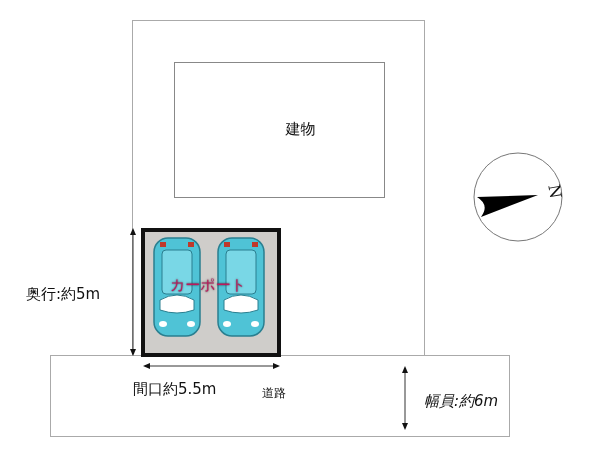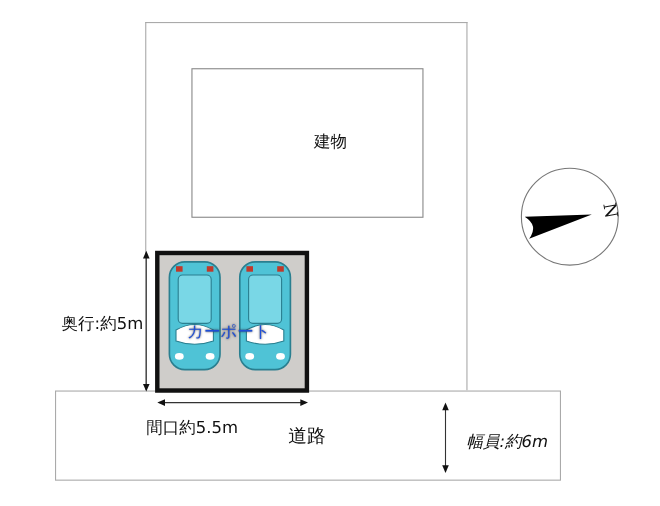--- a/index.html
+++ b/index.html
@@ -2,23 +2,23 @@
 <html><head>
 <meta charset="utf-8">
 <style>
   html,body{margin:0;padding:0;background:#fff;}
   body{width:600px;height:460px;position:relative;overflow:hidden;font-family:"DejaVu Sans","Liberation Sans",sans-serif;color:#111;}
   .abs{position:absolute;}
   .lot{left:132px;top:20px;width:293px;height:335px;border:1px solid #aaa;border-bottom:none;box-sizing:border-box;}
   .building{left:174px;top:62px;width:211px;height:136px;border:1px solid #888;box-sizing:border-box;}
   .building-label{left:174px;top:120px;width:253px;text-align:center;font-size:15px;}
   .road{left:50px;top:355px;width:460px;height:82px;border:1px solid #aaa;box-sizing:border-box;background:#fff;}
-  .road-label{left:262px;top:385px;font-size:17px;}
+  .road-label{left:262px;top:385px;font-size:12px;}
   .carport{left:141px;top:228px;width:140px;height:129px;border:4px solid #111;box-sizing:border-box;background:#cfcdca;}
-  .carport-label{left:170px;top:292px;font-size:15px;color:#1d4ed8;text-shadow:0 0 2px #333;letter-spacing:0px;}
+  .carport-label{left:170px;top:276px;font-size:15px;color:#be185d;text-shadow:0 0 2px #333;letter-spacing:0px;}
   .dim-label{font-size:15px;}
   svg{position:absolute;left:0;top:0;}
 </style>
 </head>
 <body>
 
 <div class="abs lot"></div>
 
 <div class="abs road"></div>
 <div class="abs road-label">道路</div>
@@ -70,15 +70,15 @@
 
   <g>
     <circle cx="518" cy="197" r="44" fill="#fff" stroke="#777" stroke-width="1"></circle>
     <path d="M477 197 L538 195 L481 217 Q490 205 477 197 Z" fill="#000"></path>
   </g>
 </svg>
 
 <div class="abs carport-label">カーポート</div>
 <div class="abs dim-label" style="left:548px;top:182px;font-family:'DejaVu Serif',serif;font-size:16px;transform:rotate(80deg);">N</div>
 
-<div class="abs dim-label" style="left:26px;top:285px;margin-left:30px;">奥行:約5m</div>
+<div class="abs dim-label" style="left:26px;top:285px;">奥行:約5m</div>
 <div class="abs dim-label" style="left:133px;top:380px;">間口約5.5m</div>
 <div class="abs dim-label" style="left:424px;top:392px;font-style:italic;">幅員:約6m</div>
 
 </body></html>

